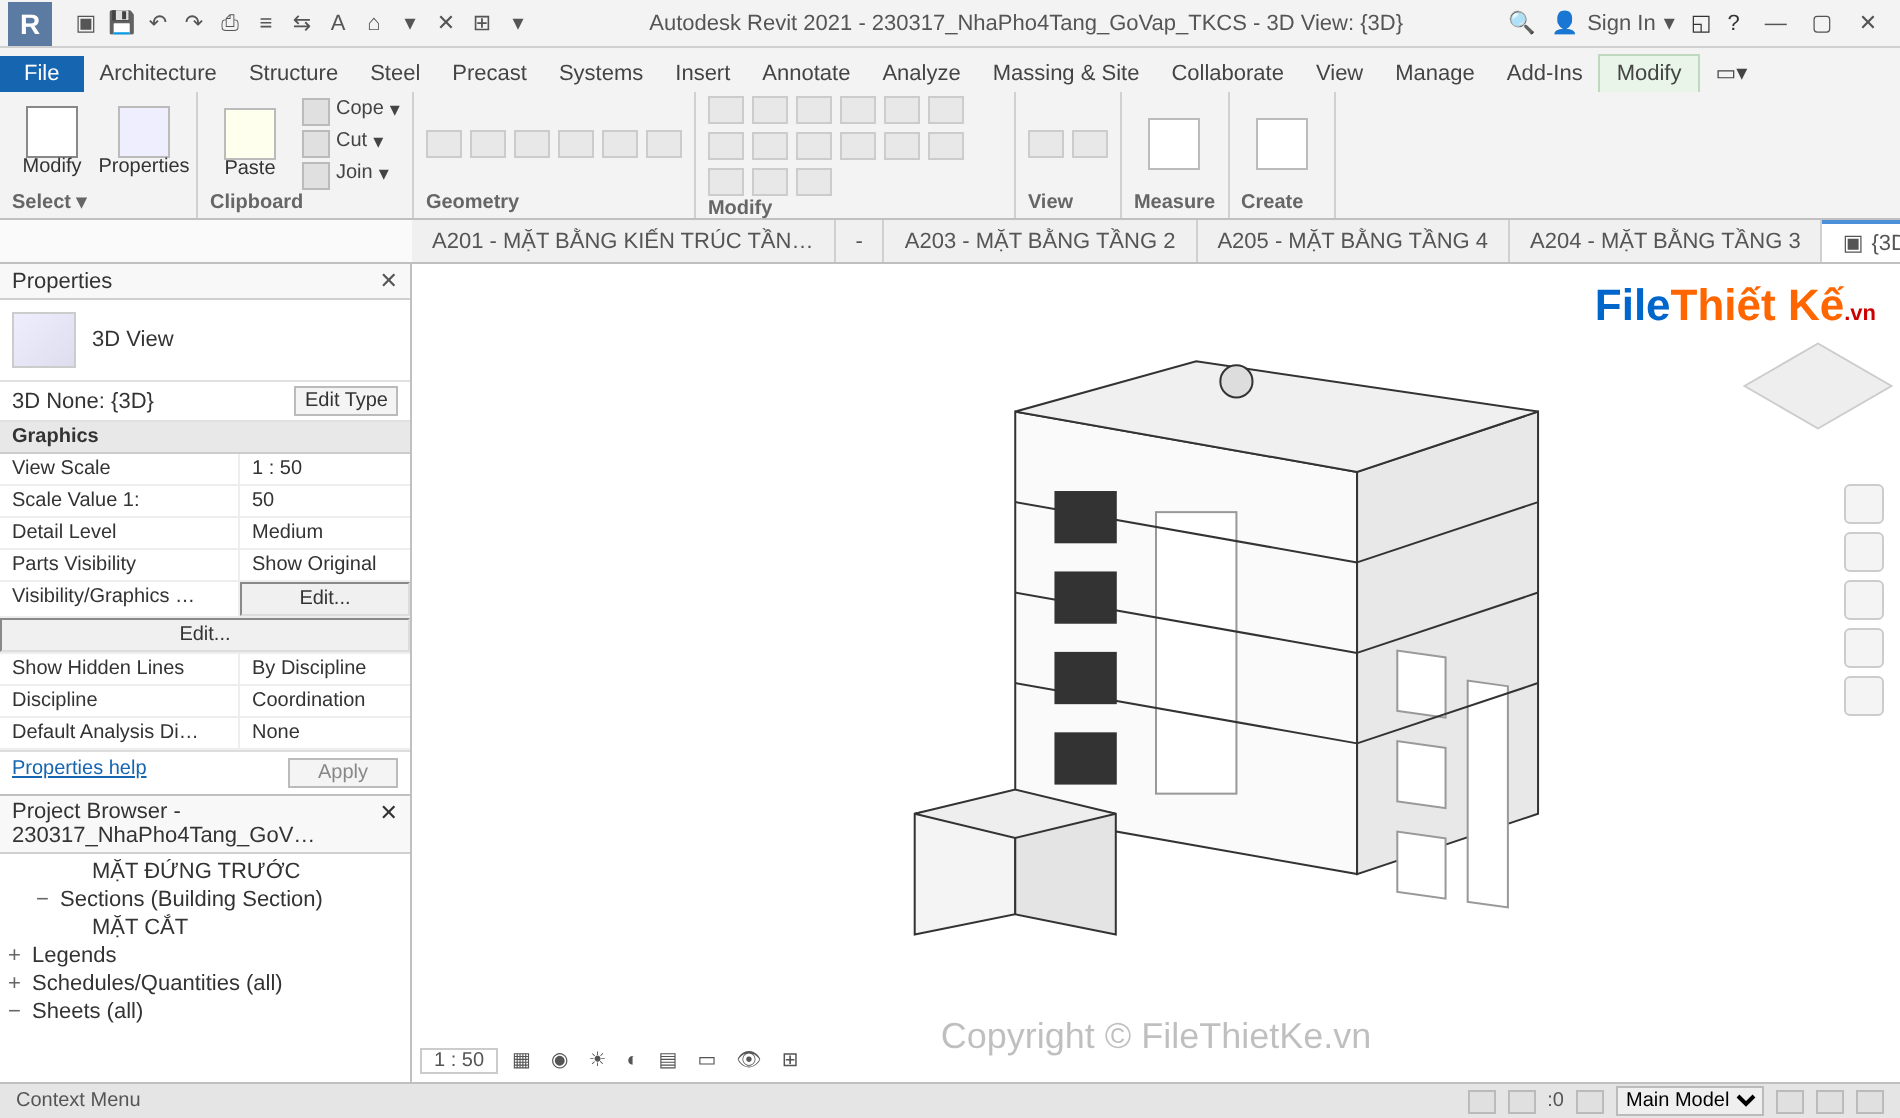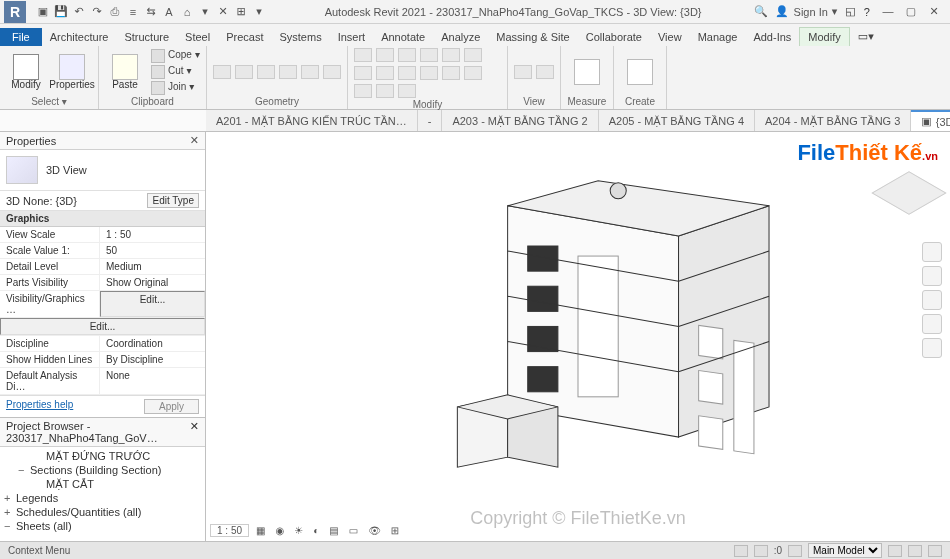--- a/index.html
+++ b/index.html
@@ -18,21 +18,21 @@
 
 .ribbon-tabs { height: 22px; background: #f3f3f3; display: flex; align-items: flex-end; font-size: 11px; }
 .ribbon-tabs .tab { padding: 3px 8px; color: #444; cursor: pointer; }
 .ribbon-tabs .tab.file { background: #1665b0; color: #fff; padding: 3px 12px; }
 .ribbon-tabs .tab.active { background: #e8f5e8; border: 1px solid #c0d8c0; border-bottom: none; }
 
 
 .ribbon { height: 64px; background: #f3f3f3; border-bottom: 1px solid #c0c0c0; display: flex; }
 .ribbon-group { border-right: 1px solid #d0d0d0; padding: 2px 6px; display: flex; flex-direction: column; justify-content: space-between; }
 .ribbon-group .tools { display: flex; gap: 6px; align-items: center; flex: 1; }
-.ribbon-group .label { font-size: 10px; color: #666; text-align: center; padding-top: 1px; }
+.ribbon-group .label { font-size: 10px; color: #666; padding-top: 1px; font-weight: bold; }
 .rb-big { display: flex; flex-direction: column; align-items: center; width: 40px; }
 .rb-big .icon { width: 26px; height: 26px; border: 1px solid #bbb; background: #fff; }
 .rb-big .cap { font-size: 10px; text-align: center; line-height: 1; }
 .rb-stack { display: flex; flex-direction: column; gap: 2px; }
 .rb-small { display: flex; gap: 3px; font-size: 10px; color: #444; }
 .rb-small .ico { width: 14px; height: 14px; background: #e0e0e0; border: 1px solid #bbb; }
 .rb-iconrow { display: flex; gap: 4px; flex-wrap: wrap; max-width: 140px; }
 .rb-iconrow .ico { width: 18px; height: 14px; background: #e8e8e8; border: 1px solid #ccc; }
 
 
@@ -47,21 +47,21 @@
 .left-panel { width: 206px; border-right: 1px solid #c0c0c0; display: flex; flex-direction: column; background: #fff; }
 .panel-hdr { display: flex; justify-content: space-between; align-items: center; padding: 2px 6px; border-bottom: 1px solid #d0d0d0; font-size: 11px; background: #f8f8f8; }
 .panel-hdr .x { color: #555; cursor: pointer; }
 .type-sel { display: flex; align-items: center; gap: 8px; padding: 6px; border-bottom: 1px solid #e0e0e0; }
 .type-sel .thumb { width: 32px; height: 28px; border: 1px solid #ccc; background: linear-gradient(135deg,#eef,#dde); }
 .type-row { display: flex; justify-content: space-between; align-items: center; padding: 2px 6px; border-bottom: 1px solid #e0e0e0; font-size: 11px; }
 .type-row .edittype { border: 1px solid #bbb; padding: 1px 4px; background: #f4f4f4; font-size: 10px; margin-left: 13px; }
 .prop-cat { background: #e8e8e8; padding: 2px 6px; font-size: 10px; font-weight: bold; border-bottom: 1px solid #ccc; }
 .prop-grid { font-size: 10px; }
 .prop-row { display: flex; border-bottom: 1px solid #eee; }
-.prop-row .k { width: 100px; padding: 2px 6px; border-right: 1px solid #eee; color: #333; }
+.prop-row .k { width: 120px; padding: 2px 6px; border-right: 1px solid #eee; color: #333; }
 .prop-row .v { flex: 1; padding: 2px 6px; color: #333; }
 .prop-row .v.btn { text-align: center; background: #f0f0f0; border: 1px inset #ddd; cursor: pointer; }
 .prop-foot { display: flex; justify-content: space-between; padding: 3px 6px; border-top: 1px solid #ddd; font-size: 10px; }
 .prop-foot .help { color: #1665b0; text-decoration: underline; cursor: pointer; }
 .prop-foot .apply { border: 1px solid #bbb; padding: 1px 14px; background: #f4f4f4; color: #888; }
 
 
 .pb-hdr { padding: 2px 6px; border-top: 1px solid #c0c0c0; border-bottom: 1px solid #d0d0d0; font-size: 11px; background: #f8f8f8; display: flex; justify-content: space-between; }
 .pb-tree { flex: 1; overflow: auto; font-size: 11px; padding: 2px 0; }
 .pb-tree .node { padding: 1px 4px; white-space: nowrap; cursor: pointer; }
@@ -293,26 +293,26 @@
           <div class="v">Show Original</div>
         </div>
         <div class="prop-row">
           <div class="k">Visibility/Graphics …</div>
           <div class="v btn">Edit...</div>
         </div>
         <div class="prop-row">
           <div class="v btn">Edit...</div>
         </div>
         <div class="prop-row">
+          <div class="k">Show Hidden Lines</div>
+          <div class="v">By Discipline</div>
+        </div>
+        <div class="prop-row">
           <div class="k">Discipline</div>
           <div class="v">Coordination</div>
-        </div>
-        <div class="prop-row">
-          <div class="k">Show Hidden Lines</div>
-          <div class="v">By Discipline</div>
         </div>
         <div class="prop-row">
           <div class="k">Default Analysis Di…</div>
           <div class="v">None</div>
         </div>
       </div>
     <div class="prop-foot">
       <span class="help">Properties help</span>
       <span class="apply">Apply</span>
     </div>

